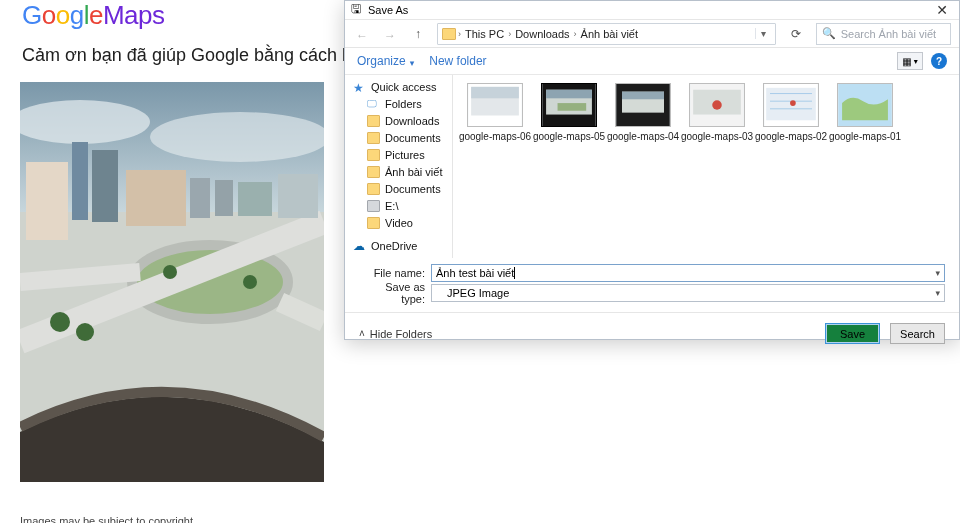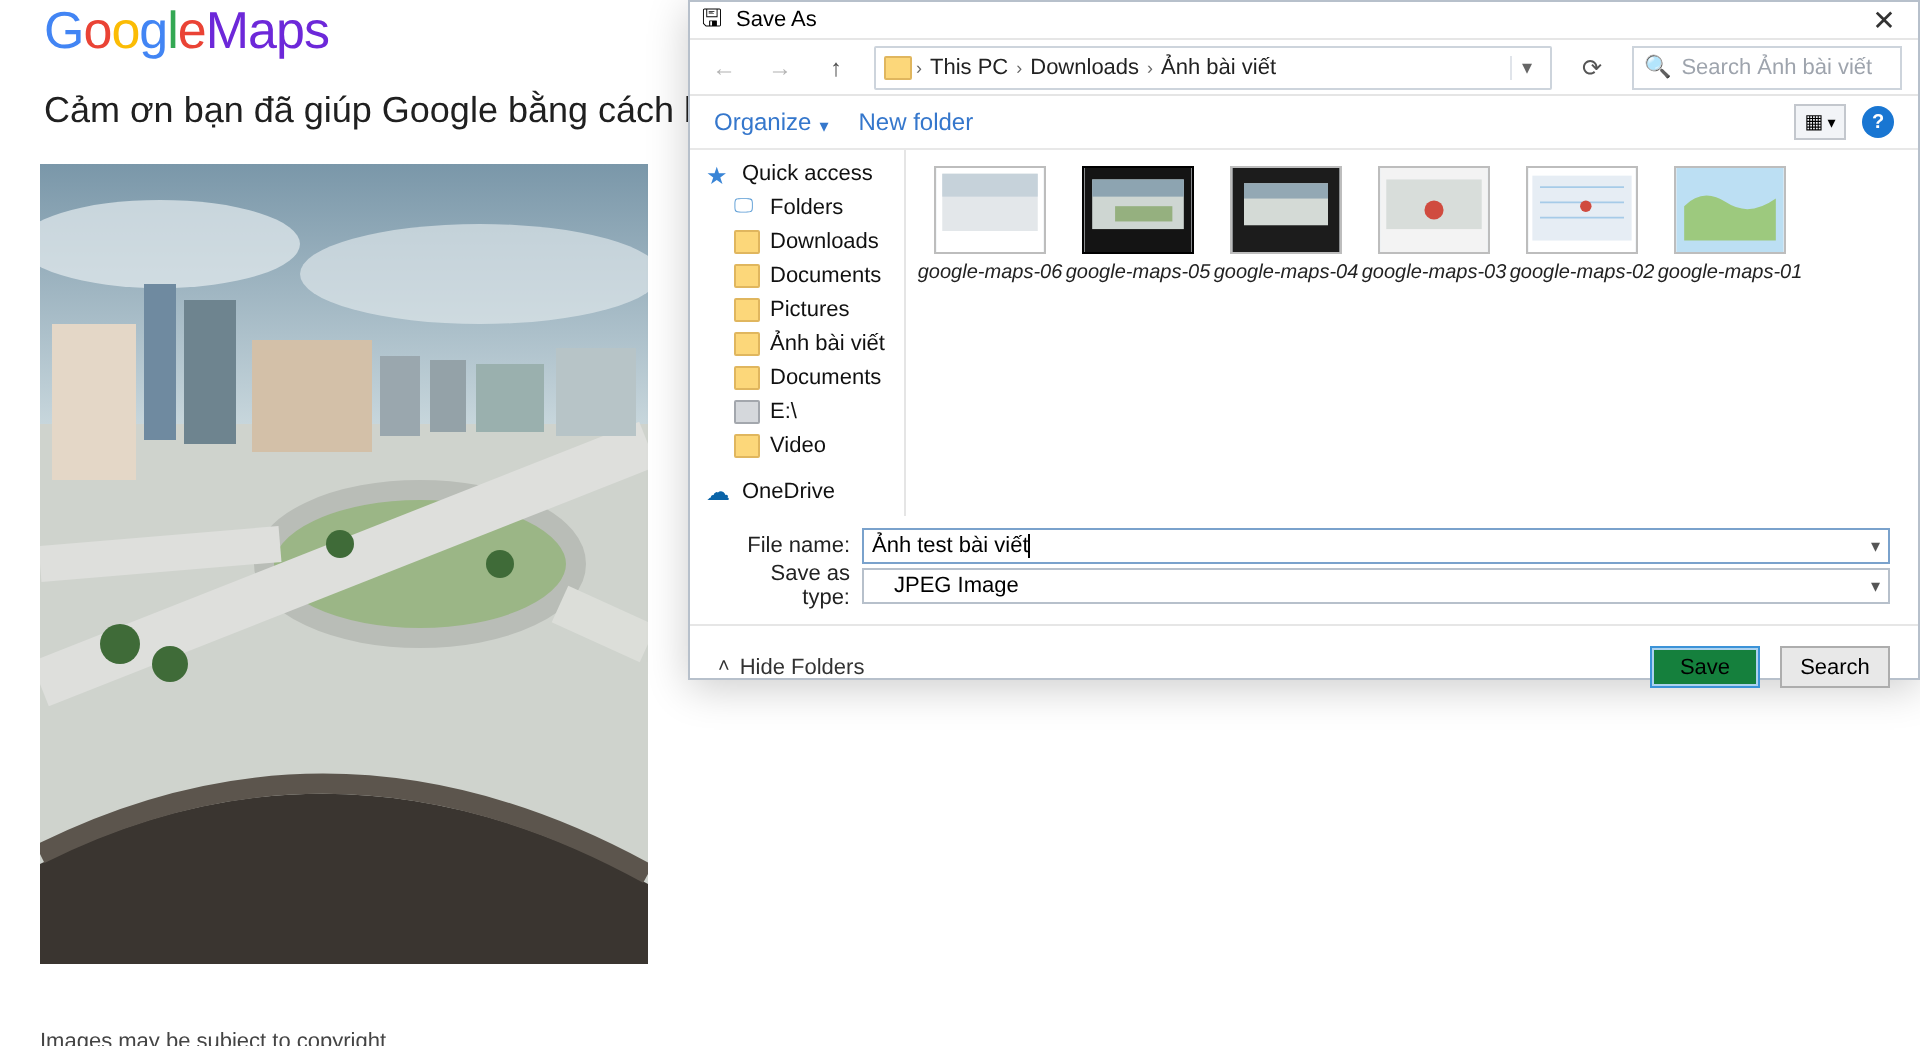--- a/index.html
+++ b/index.html
@@ -45,21 +45,21 @@
   .tree-item { height:17px; display:flex; align-items:center; padding-left:8px; font-size:11px; gap:5px; color:#111; white-space:nowrap; }
   .tree-item.indent { padding-left:22px; }
   .tree-item .ti { width:13px; height:12px; display:inline-block; }
   .ti.star { color:#3a85d6; font-size:12px; }
   .ti.desktop { color:#5d9dd5; font-size:10px; }
   .ti.folder { background:#fcd77a; border:1px solid #e0b65e; border-radius:1px; }
   .ti.drive { background:#d5d8dc; border:1px solid #a3a7ad; border-radius:1px; }
   .ti.onedrive { width:13px; height:13px; color:#0a64a8; font-size:12px; }
   .tree-space { height:6px; }
 
-  .filepane { flex:1; padding:8px 14px; display:flex; gap:18px; align-items:flex-start;font-style:italic; }
+  .filepane { flex:1; padding:8px 14px; display:flex; gap:18px; align-items:flex-start; }
   .file { width:56px; display:flex; flex-direction:column; align-items:center; gap:4px; }
   .thumb { width:56px; height:44px; border:1px solid #bdbdbd; background:#eaeef2; position:relative; overflow:hidden; }
   .thumb svg { width:100%; height:100%; display:block; }
   .file-label { font-size:10px; color:#222; text-align:center; white-space:nowrap; }
 
   .form { padding:4px 14px 8px 14px; }
   .formrow { display:flex; align-items:center; height:18px; margin:2px 0; }
   .formlbl { width:72px; text-align:right; font-size:11px; color:#222; padding-right:6px; }
   .field { flex:1; height:18px; border:1px solid #7aa2cc; background:#fff; display:flex; align-items:center; padding:0 4px; font-size:11px; }
   .field.combo { border-color:#b7c0cb; justify-content:space-between;padding-left:15px; }

